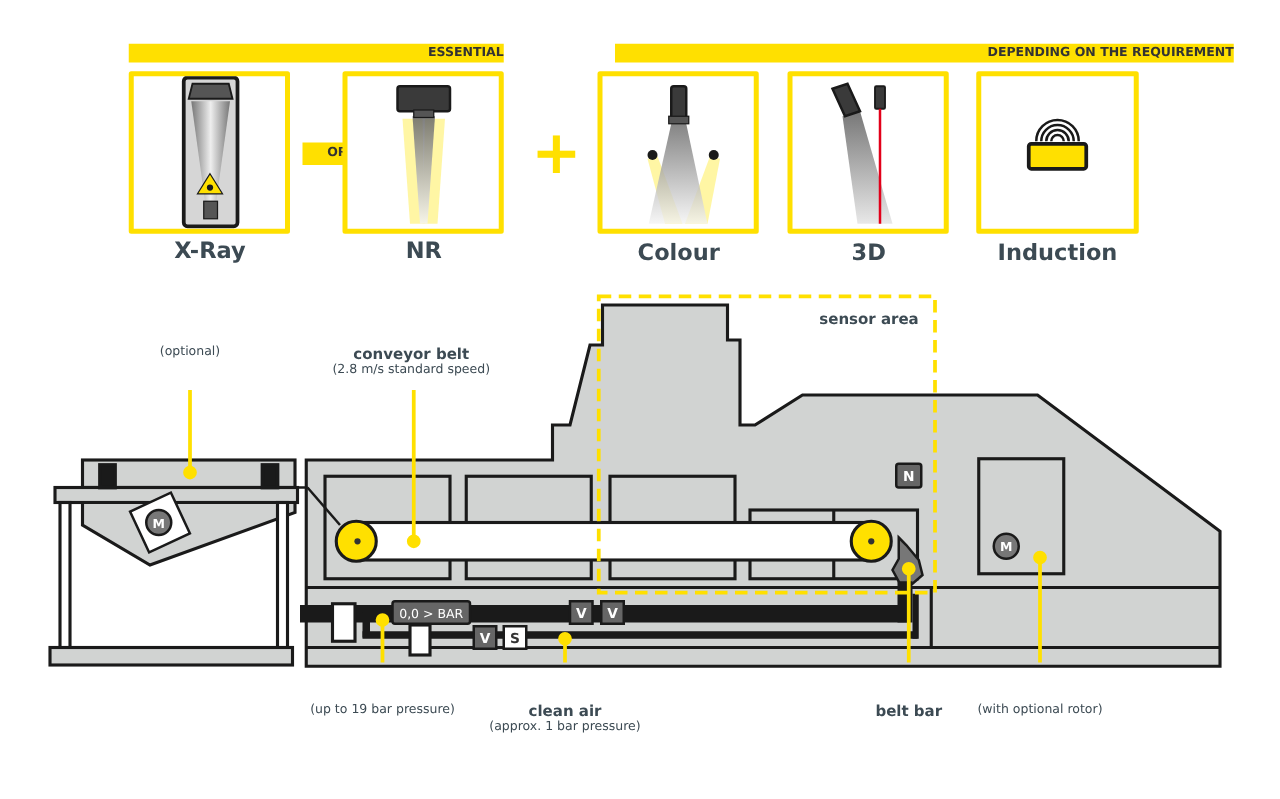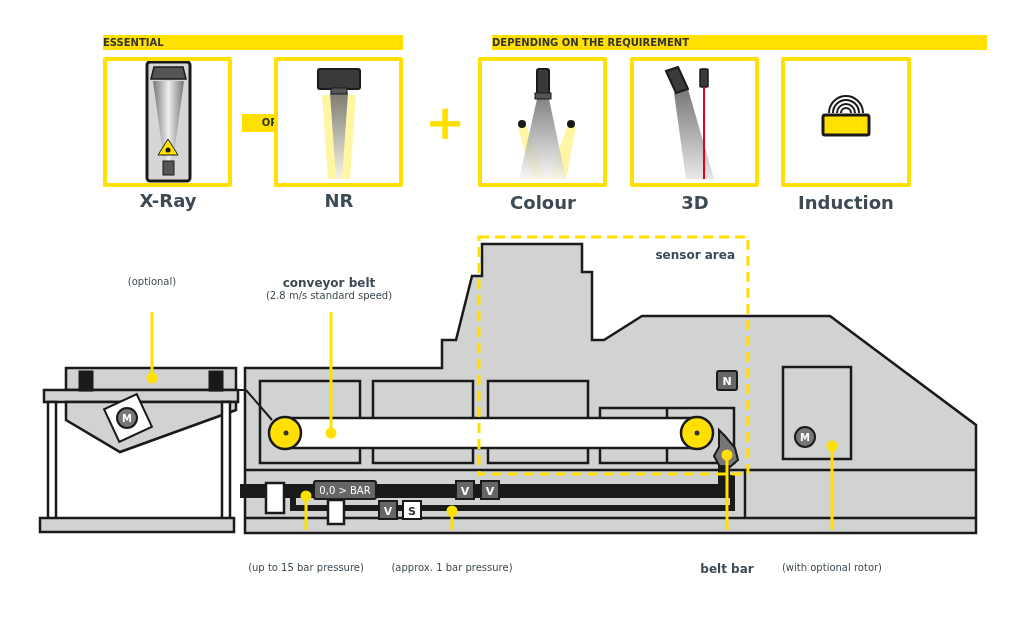--- a/index.html
+++ b/index.html
@@ -1,17 +1,17 @@
 <!DOCTYPE html>
 <html><head>
 <meta charset="utf-8">
 <style>
   html,body{margin:0;padding:0;background:#ffffff;}
   body{width:1024px;height:639px;position:relative;overflow:hidden;font-family:"DejaVu Sans",sans-serif;color:#3c4a53;}
-  .hdr{position:absolute;background:#ffe000;height:15px;font-size:10px;font-weight:bold;color:#333;text-align:left;line-height:15px;}
+  .hdr{position:absolute;background:#ffe000;height:15px;font-size:10px;font-weight:bold;color:#333;text-align:right;line-height:15px;}
   .card{position:absolute;border:4px solid #ffe000;background:#fff;box-sizing:border-box;border-radius:2px;}
   .cap{position:absolute;font-size:18px;font-weight:bold;color:#3c4a53;text-align:center;width:130px;}
   .or{position:absolute;background:#ffe000;font-size:10px;font-weight:bold;color:#333;width:36px;height:18px;line-height:18px;text-align:right;}
   .plus{position:absolute;color:#ffe000;font-size:48px;font-weight:bold;line-height:48px;}
   .lbl{position:absolute;text-align:center;width:220px;}
   .lbl .t{font-size:12px;font-weight:bold;color:#3c4a53;display:block;}
   .lbl .s{font-size:10px;color:#3c4a53;display:block;}
   svg text{font-family:"DejaVu Sans",sans-serif;}
 </style>
 </head>
@@ -214,23 +214,24 @@
 </svg>
 
 <div class="lbl" style="left:42px;top:276px;">
   <span class="s">(optional)</span>
 </div>
 <div class="lbl" style="left:219px;top:276px;">
   <span class="t">conveyor belt</span>
   <span class="s">(2.8 m/s standard speed)</span>
 </div>
 <div class="lbl" style="left:196px;top:562px;">
-  <span class="s">(up to 15 bar pressure)</span>
+  <span class="s">(up to 19 bar pressure)</span>
 </div>
 <div class="lbl" style="left:342px;top:562px;">
+  <span class="t">clean air</span>
   <span class="s">(approx. 1 bar pressure)</span>
 </div>
 <div class="lbl" style="left:617px;top:562px;">
   <span class="t">belt bar</span>
 </div>
 <div class="lbl" style="left:722px;top:562px;">
   <span class="s">(with optional rotor)</span>
 </div>
 
 </body></html>

